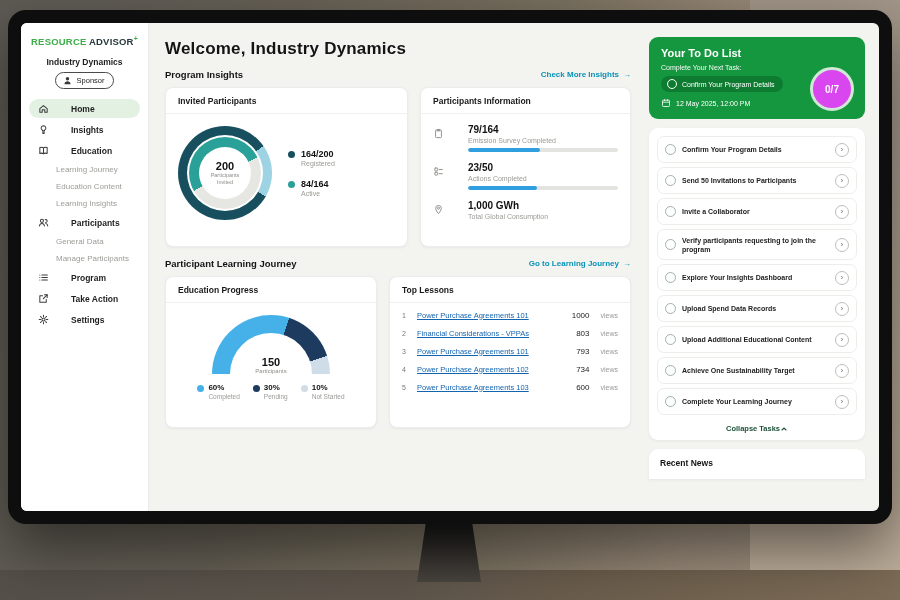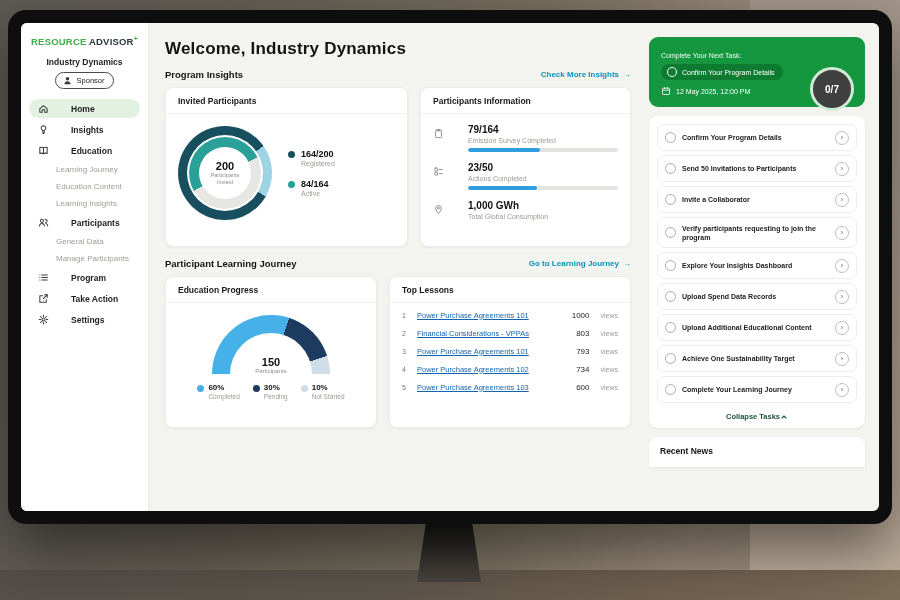--- a/index.html
+++ b/index.html
@@ -100,21 +100,21 @@
   .right{width:232px;flex-shrink:0;padding:14px 14px 0 2px;box-sizing:border-box;}
   .todo-green{position:relative;background:#15973f;border-radius:9px;padding:10px 12px 11px;color:#fff;}
   .tg-title{font-size:11px;font-weight:bold;}
   .tg-sub{font-size:7px;margin-top:5px;opacity:.95;}
   .tg-task{margin-top:5px;background:#0d7c31;border-radius:10px;padding:3px 8px 3px 6px;display:flex;
     align-items:center;gap:5px;font-size:7px;width:fit-content;max-width:140px;cursor:pointer;}
   .tg-check{width:8px;height:8px;border:1px solid #fff;border-radius:50%;flex-shrink:0;}
   .tg-date{margin-top:6px;display:flex;align-items:center;gap:5px;font-size:7px;}
   .cal{width:10px;height:10px;}
   .tg-ring{position:absolute;right:11px;top:30px;width:44px;height:44px;border-radius:50%;
-    background:#404040;border:3px solid #cfe9d4;display:flex;align-items:center;justify-content:center;
+    background:#d946ef;border:3px solid #cfe9d4;display:flex;align-items:center;justify-content:center;
     font-size:10px;font-weight:bold;box-sizing:border-box;}
   .tasks-card{background:#fff;border-radius:9px;margin-top:9px;padding:8px 8px 4px;box-shadow:0 1px 3px rgba(0,0,0,.06);}
   .task{display:flex;align-items:center;gap:6px;border:1px solid #ededea;border-radius:7px;
     padding:5.5px 7px;margin-bottom:4px;cursor:pointer;background:#fff;}
   .task-check{width:9px;height:9px;border:1.2px solid #9db3a6;border-radius:50%;flex-shrink:0;}
   .task-label{flex:1;font-size:7px;font-weight:bold;color:#222;line-height:1.3;}
   .task-chevron{width:12px;height:12px;border:1px solid #bdbdb9;border-radius:50%;display:flex;
     align-items:center;justify-content:center;font-size:7px;color:#555;flex-shrink:0;line-height:1;}
   .collapse{display:flex;justify-content:center;align-items:center;font-size:7.5px;
     font-weight:bold;color:#1d5138;padding:5px 0 3px;cursor:pointer;text-align:center;}
@@ -401,20 +401,21 @@
                 <span class="views">600</span>
                 <span class="views-suffix">views</span>
               </div>
             </div>
           </div>
         </div>
       </main>
 
       <section class="right">
         <div class="todo-green">
+          <div class="tg-title">Your To Do List</div>
           <div class="tg-sub">Complete Your Next Task:</div>
           <div class="tg-task">
             <span class="tg-check"></span>
             <span>Confirm Your Program Details</span>
           </div>
           <div class="tg-date">
             <svg class="cal" viewBox="0 0 12 12" fill="none" stroke="#fff" stroke-width="1">
                 <rect x="1.8" y="2.6" width="8.4" height="7.6" rx="1"></rect>
                 <path d="M1.8 5h8.4M4.2 1.5v2M7.8 1.5v2"></path>
               </svg>

